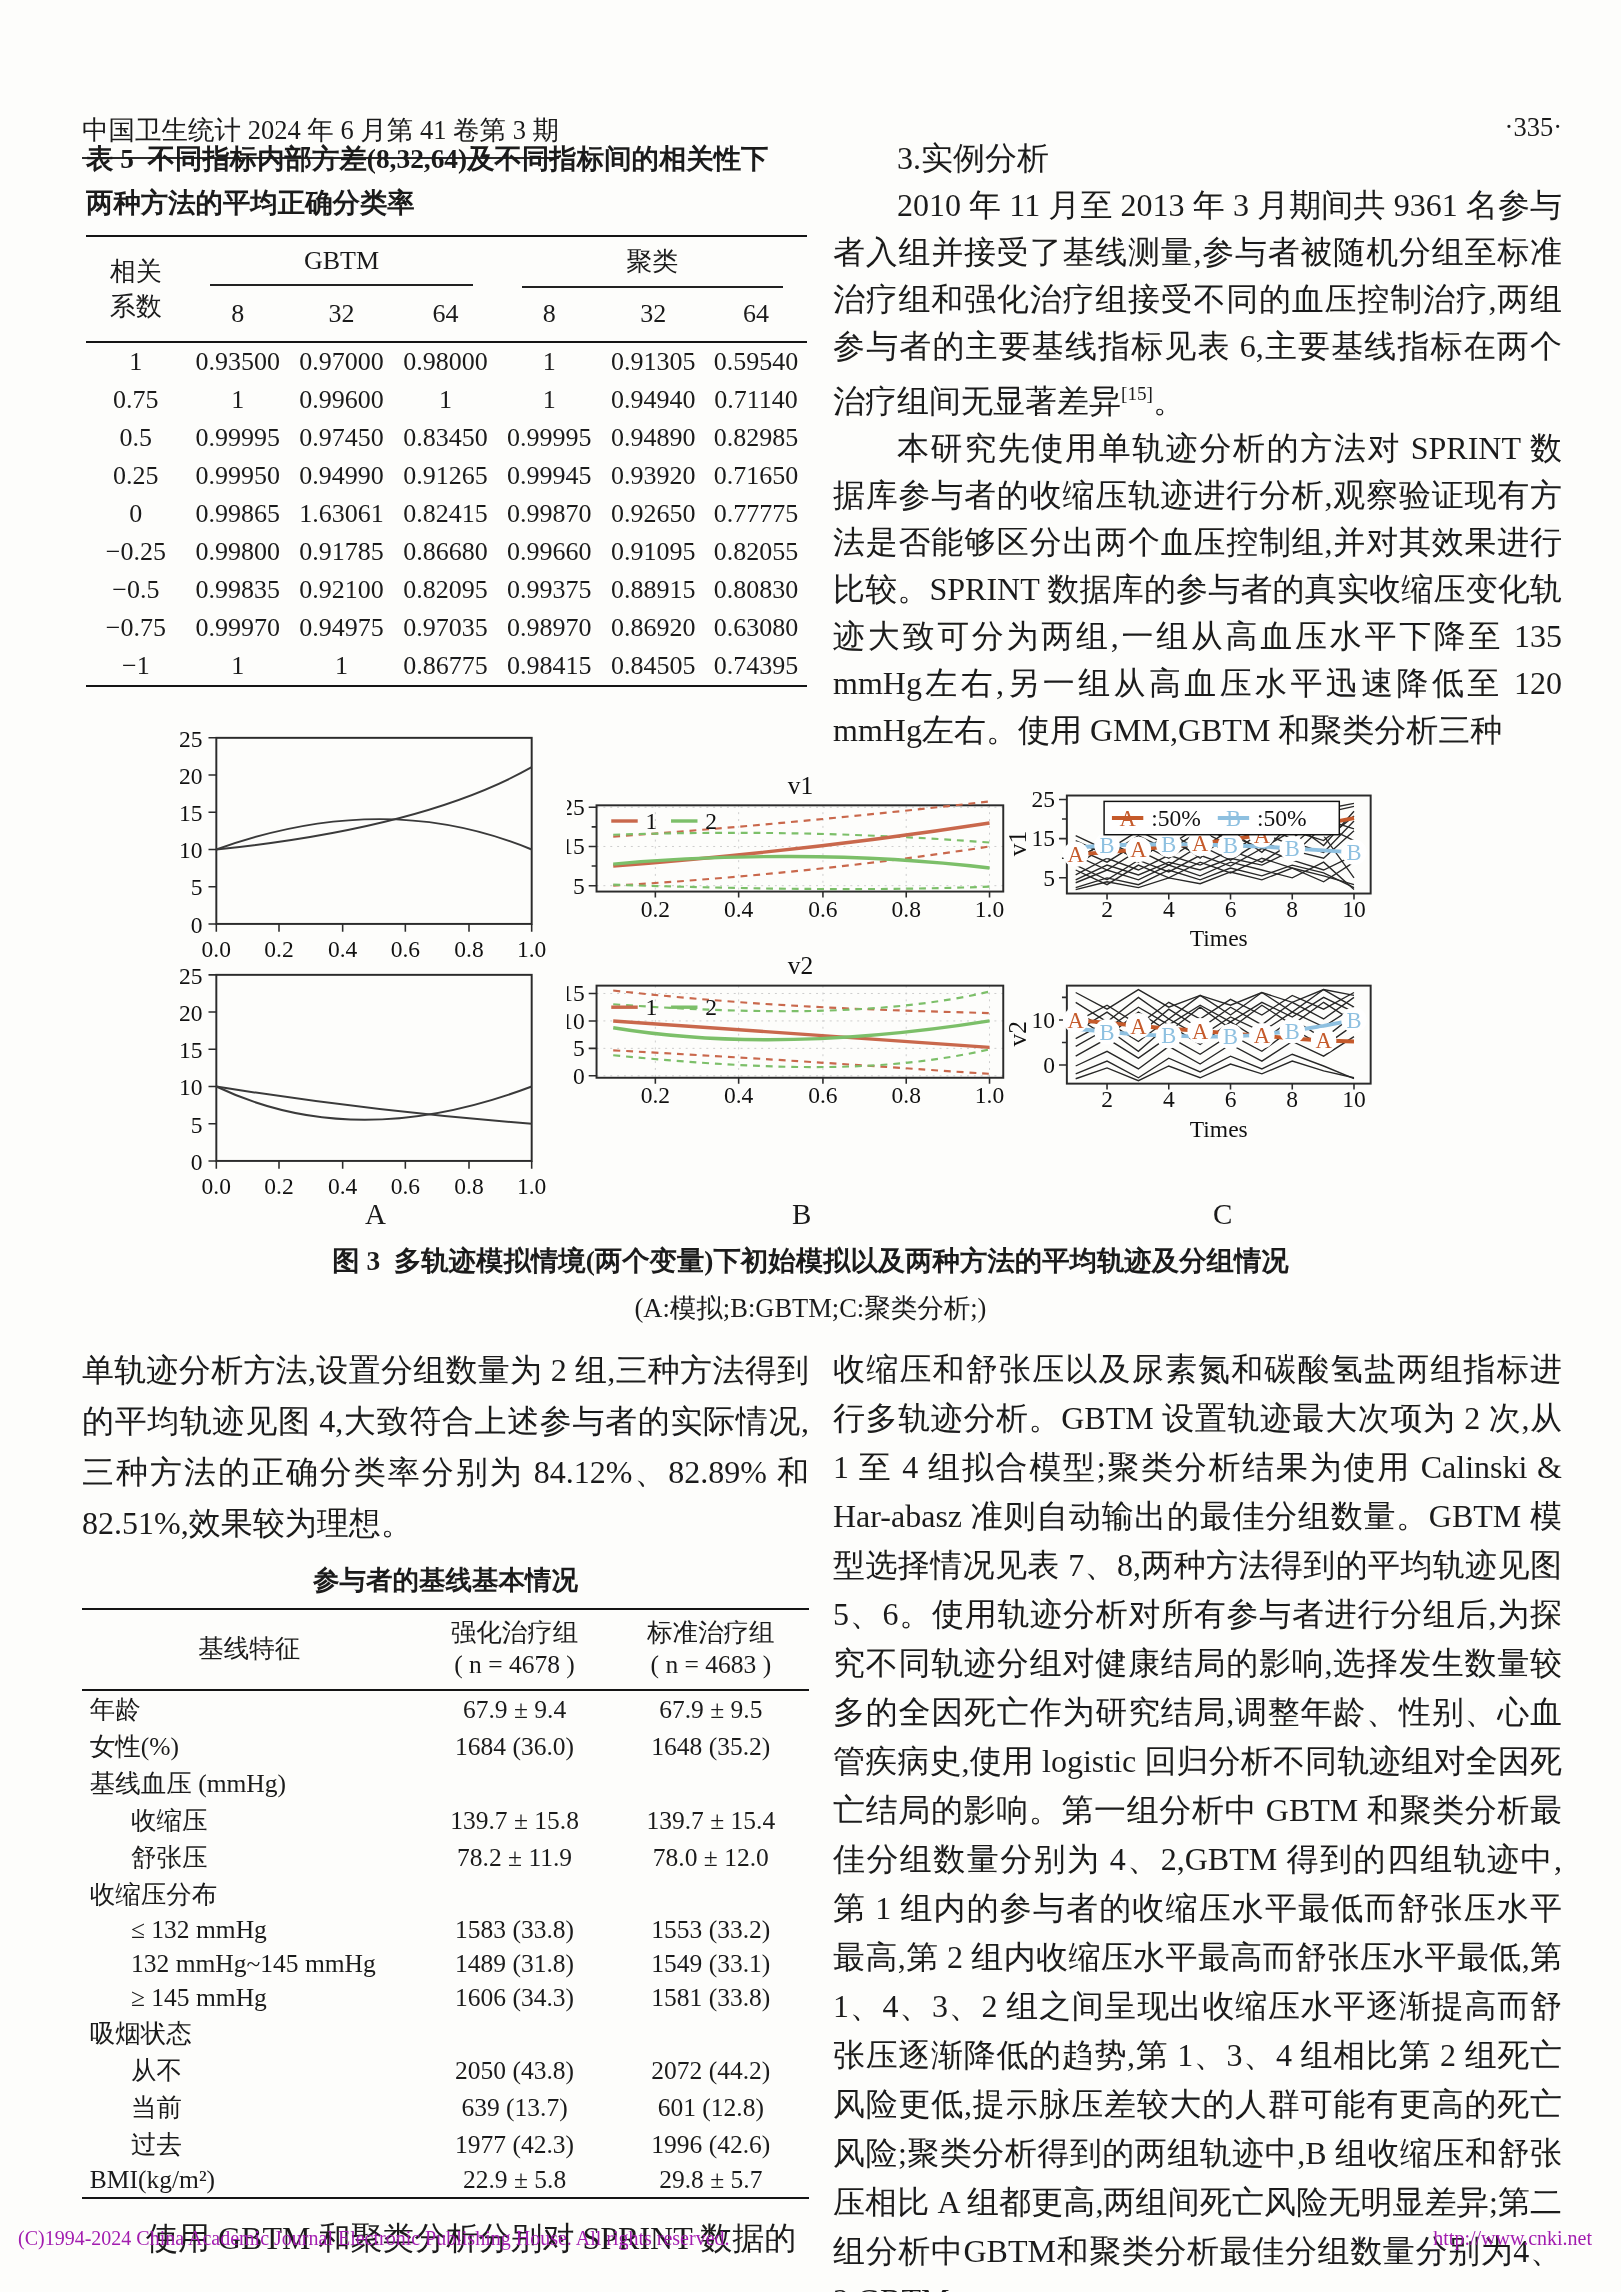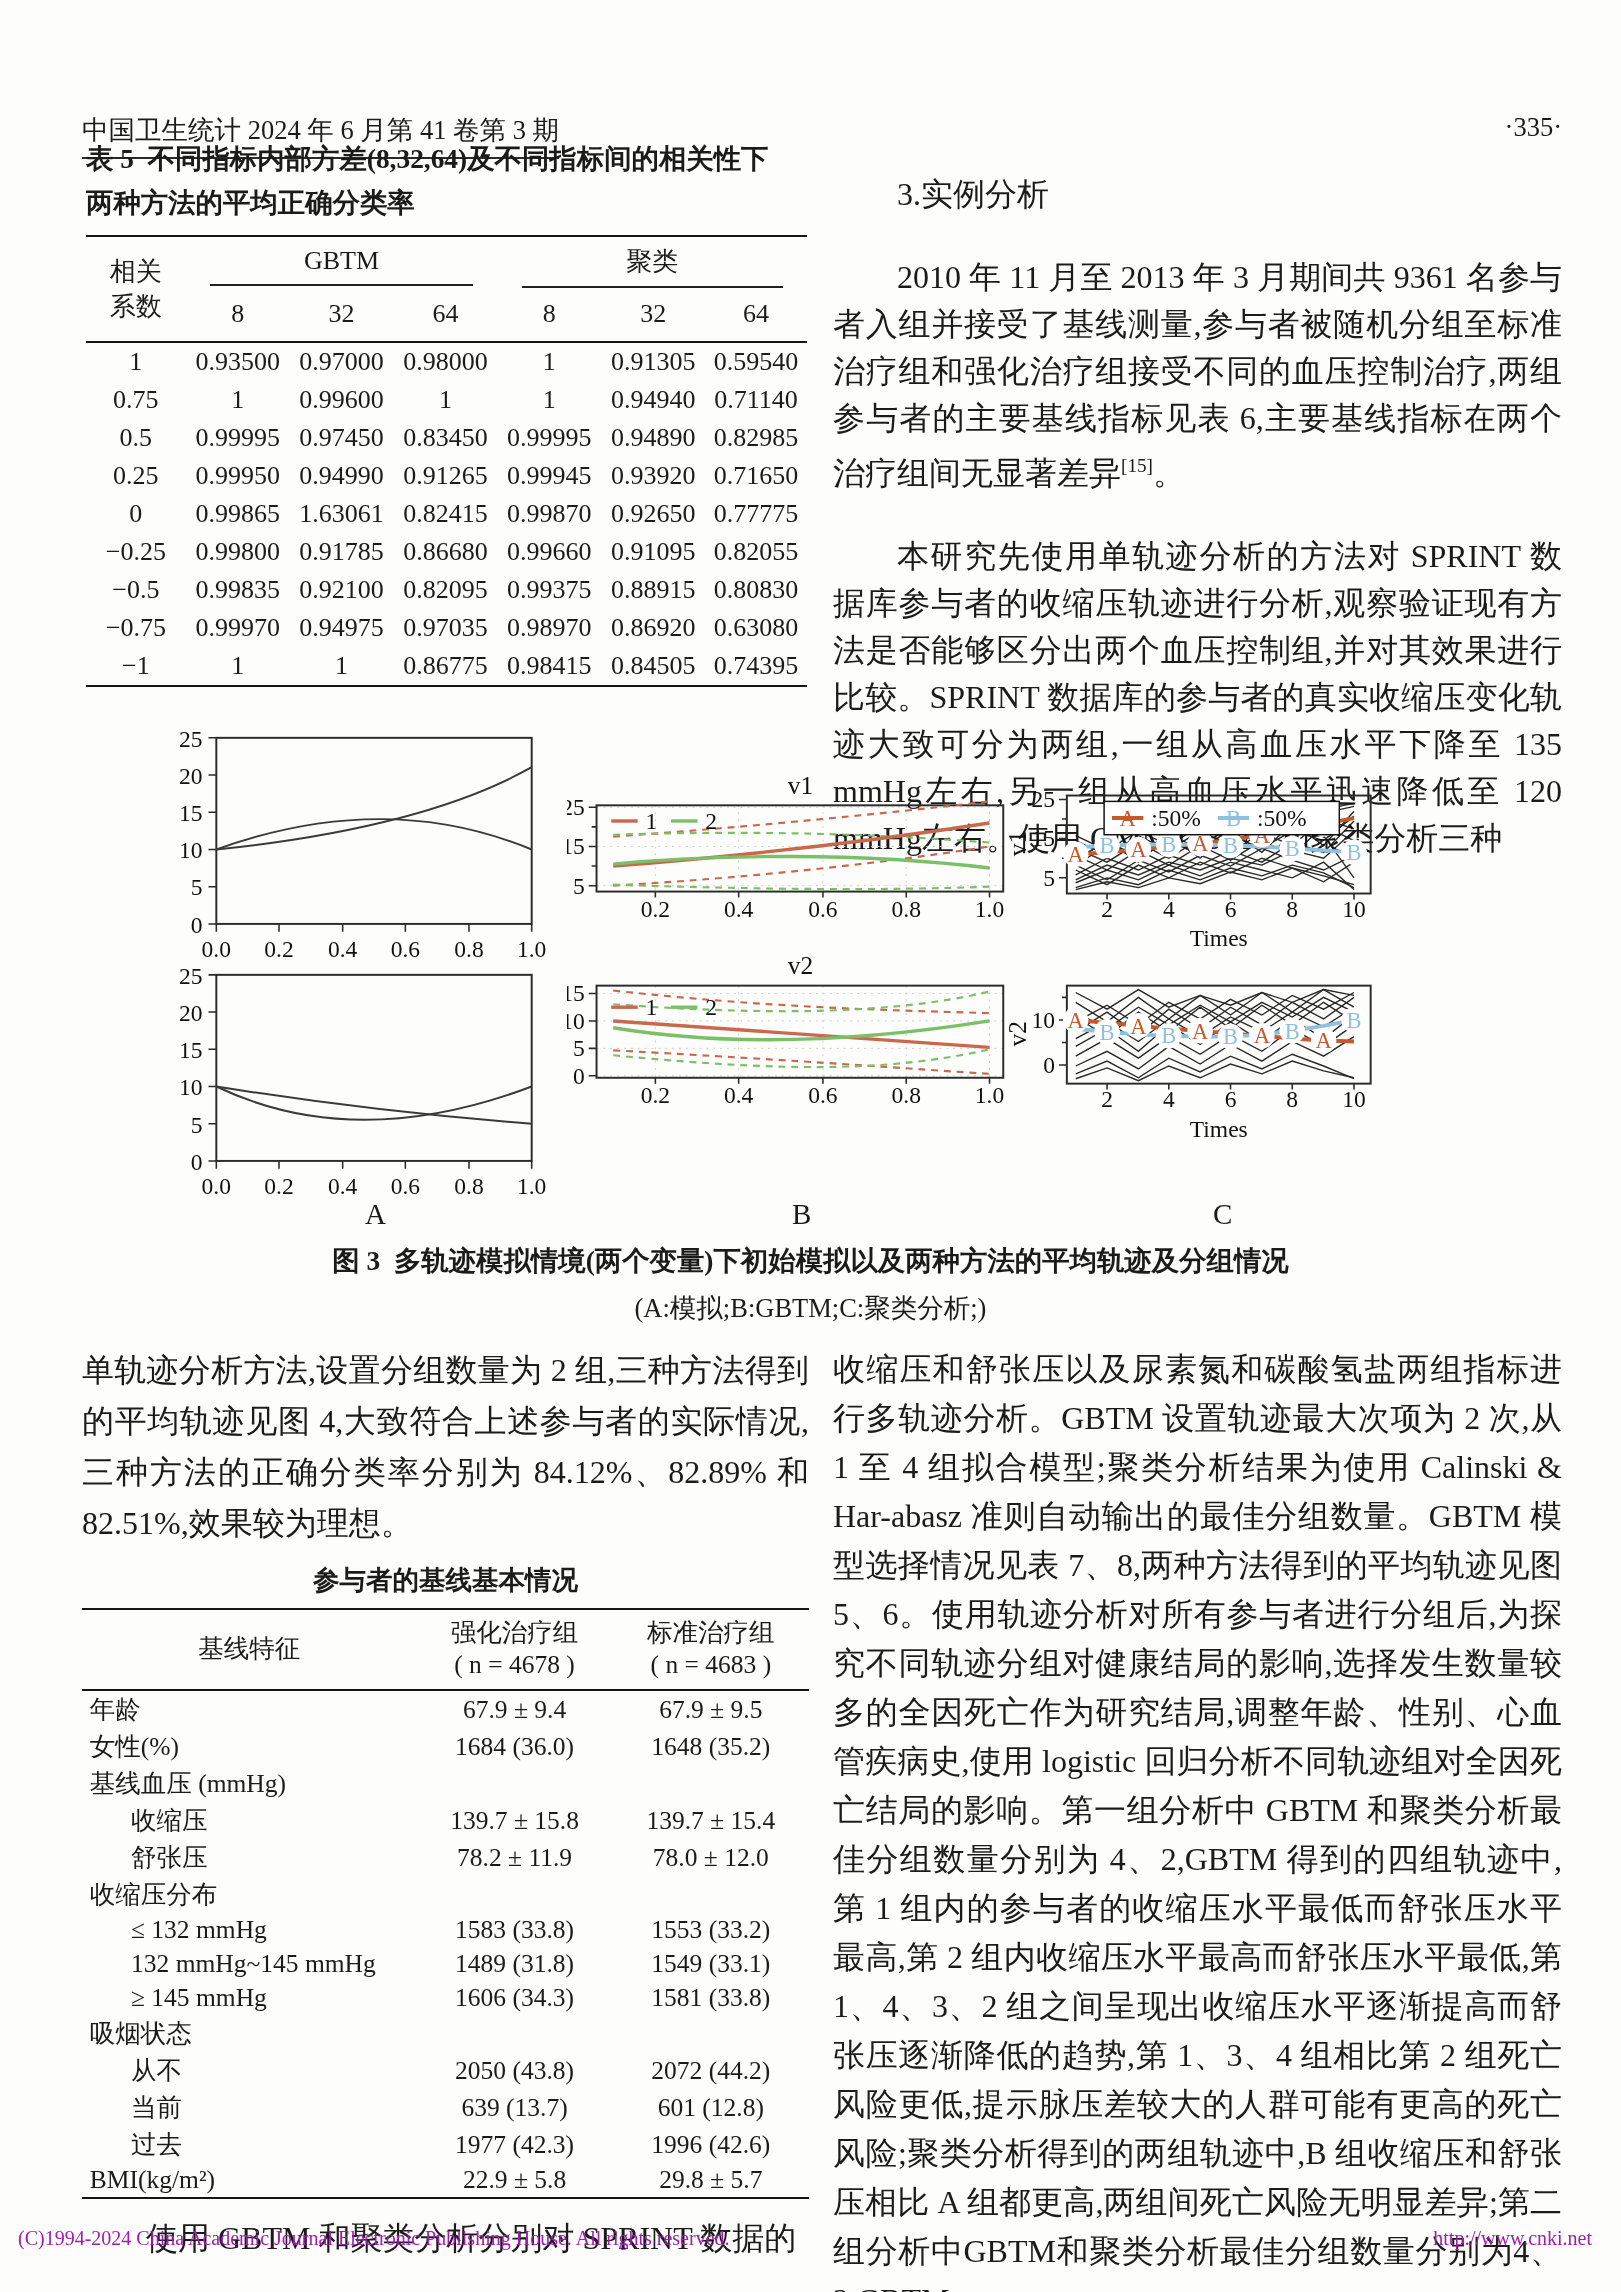--- a/index.html
+++ b/index.html
@@ -3,21 +3,21 @@
 <meta charset="utf-8">
 <style>
   html,body{margin:0;padding:0;background:#e8e8e8;}
   .page{position:relative;width:1621px;height:2293px;background:#fdfdfb;
         font-family:"Liberation Serif","DejaVu Serif",serif;color:#1b1b1b;overflow:hidden;margin:0 auto;}
   
   .hdr{position:absolute;top:71px;left:82px;right:59px;display:flex;justify-content:space-between;font-size:26.5px;margin-top:41px;}
   .hdr-left{border-bottom:2px solid #2a2a2a;padding-bottom:8.8px;}
   
   .para{font-size:32px;line-height:49px;text-align:justify;margin:0;}
-  .indent{text-indent:2em;margin-top:36px;}
+  .indent{text-indent:2em;}
   sup{font-size:0.6em;}
   .b{font-weight:bold;}
   
   .t5wrap{position:absolute;left:86px;top:137px;width:721px;}
   .t5title{text-align:left;font-weight:600;font-size:27.4px;line-height:44px;}
   table.tbl{border-collapse:collapse;width:100%;}
   .tbl5{margin-top:9.8px;border-top:2.9px solid #151515;border-bottom:2.9px solid #151515;font-size:26px;}
   .tbl5 th{font-weight:normal;}
   .tbl5 .stub div{line-height:35px;text-align:center;}
   .tbl5 .grpline{display:block;margin:0 23.5px;padding:5.9px 0 7.8px;border-bottom:2px solid #222;text-align:center;}

